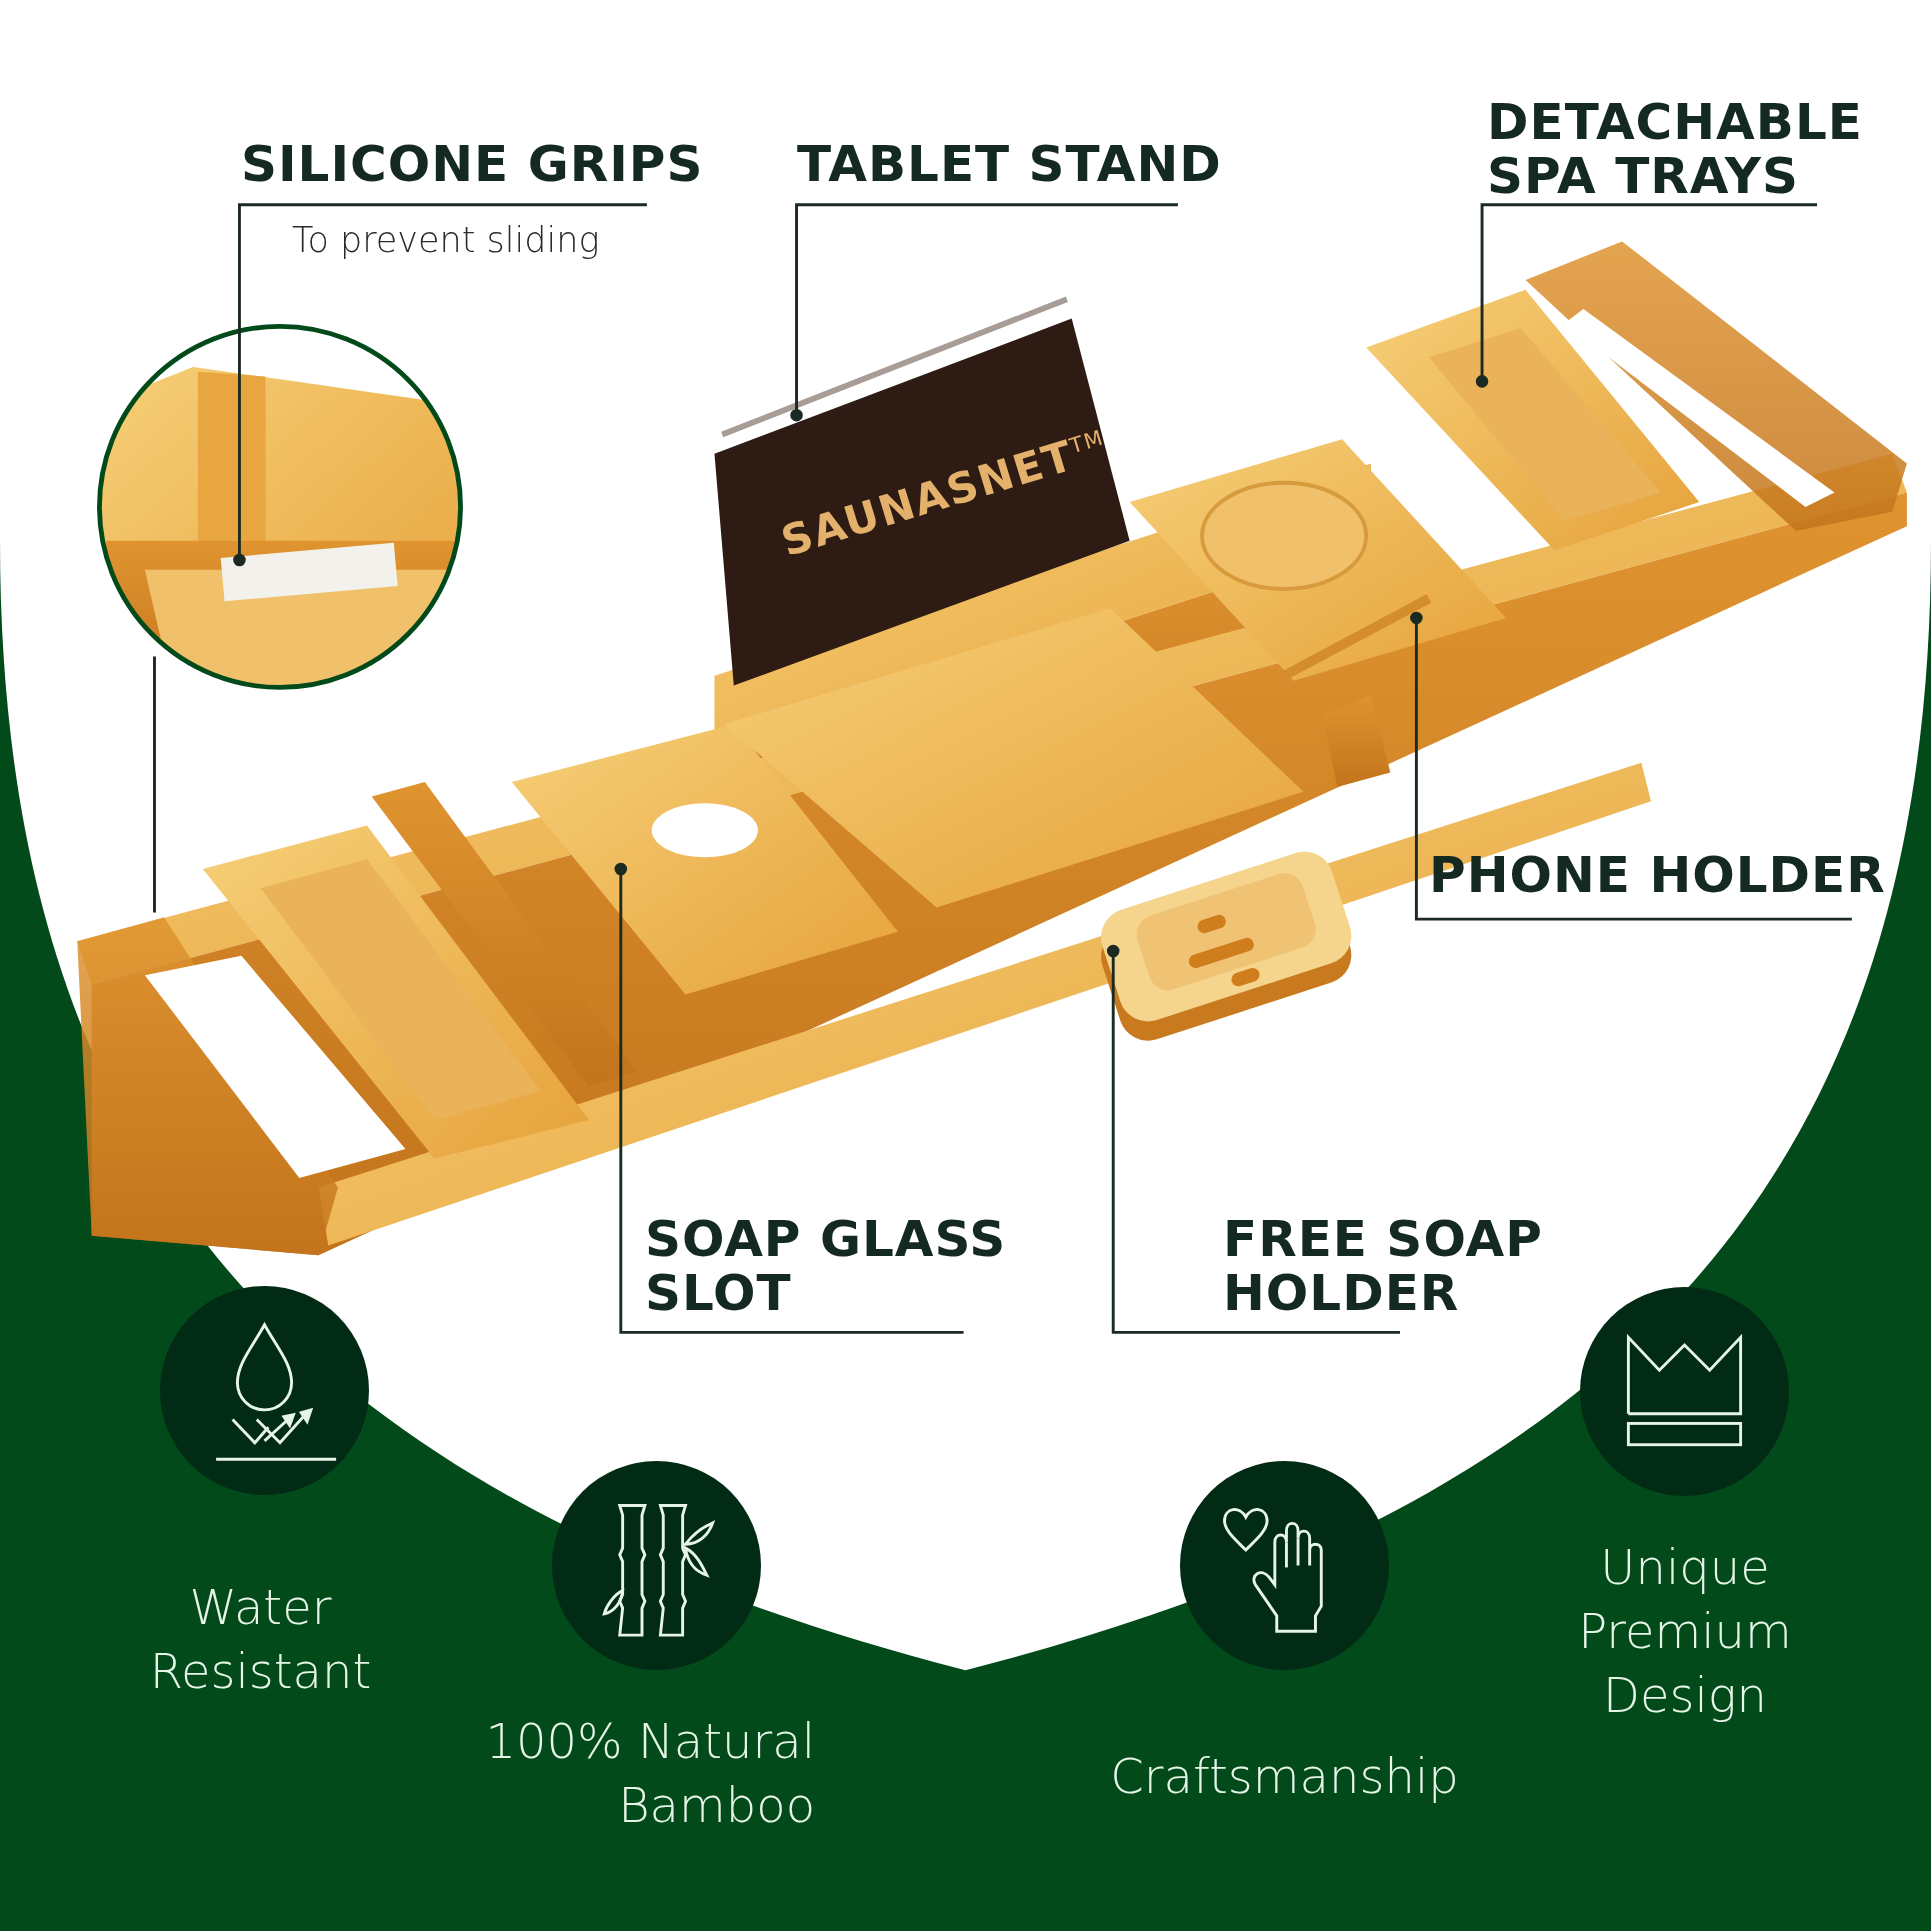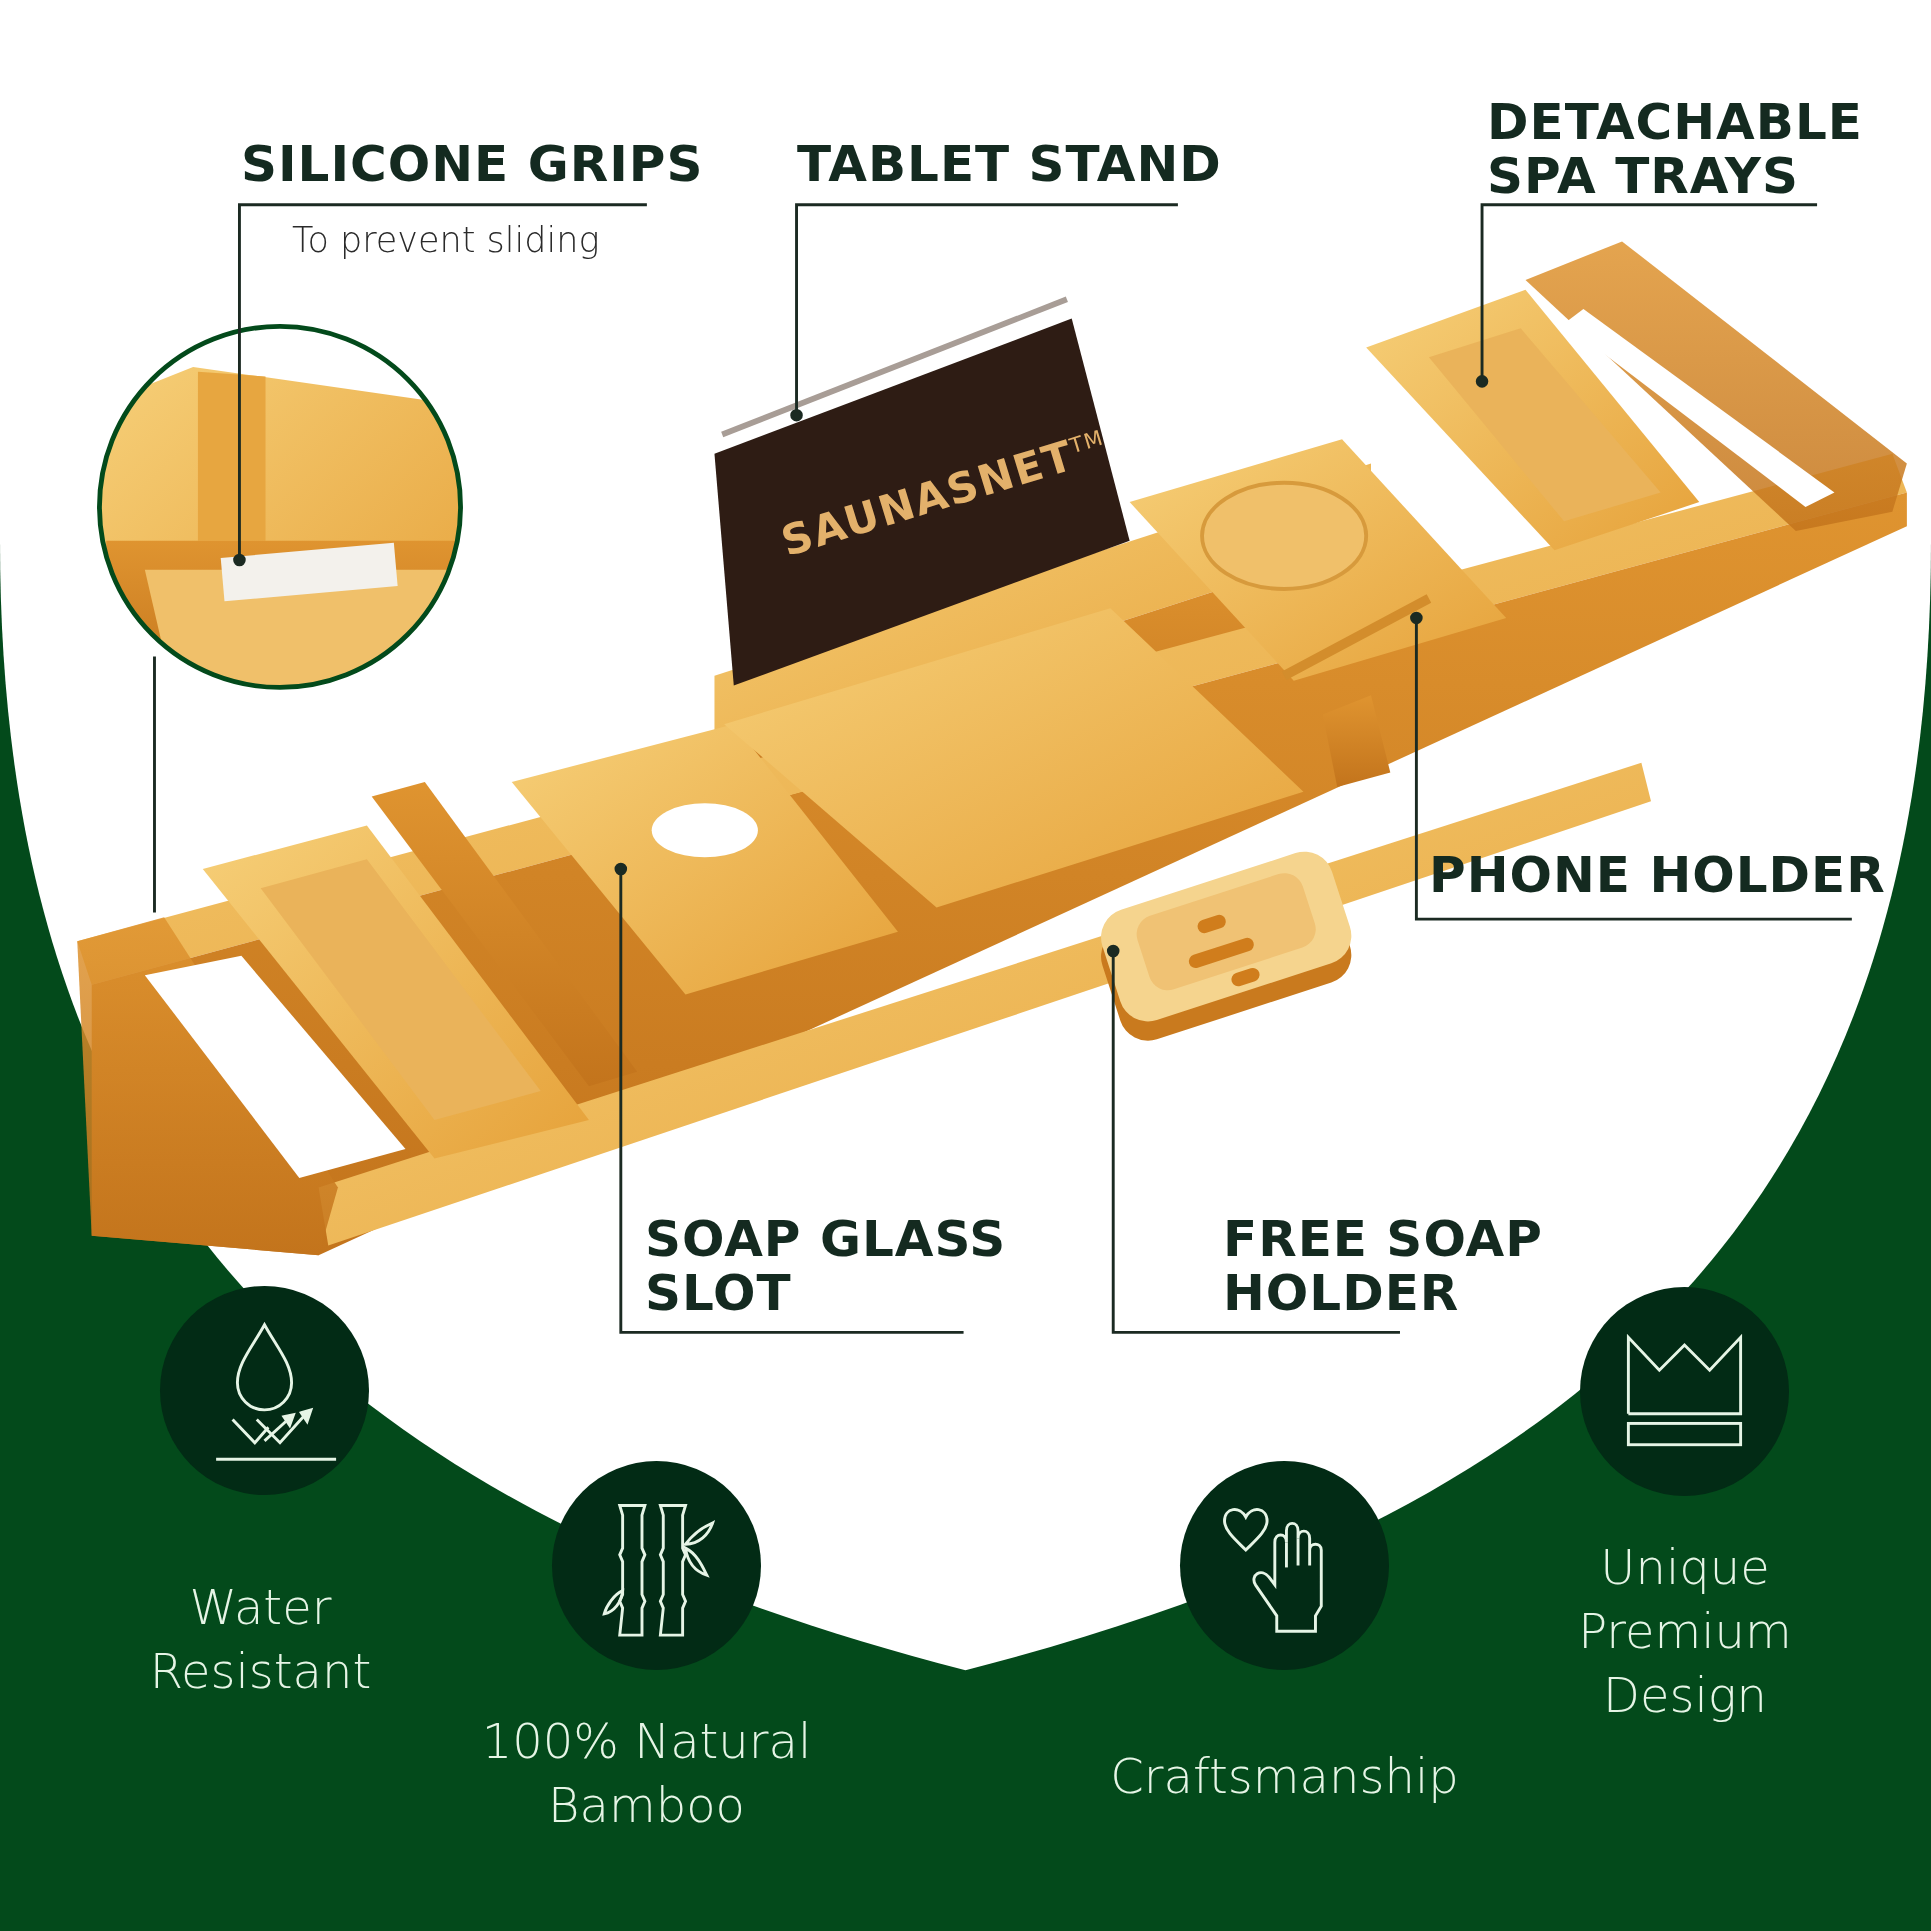--- a/index.html
+++ b/index.html
@@ -188,21 +188,21 @@
   <svg viewBox="0 0 216 216" fill="none" stroke="#e6f5e6" stroke-width="3">
     <polyline points="50,131 50,52 82,86 108,60 134,86 166,52 166,131 50,131"></polyline>
     <rect x="50" y="141" width="116" height="22"></rect>
   </svg>
 </div>
 
 <div class="feature-label" style="left:135px; top:1535px; width:251px;margin-top:40px;">
   <div>Water</div>
   <div>Resistant</div>
 </div>
-<div class="feature-label" style="left:463px; top:1709px; width:367px;">
+<div class="feature-label" style="left:448px; top:1709px; width:367px;text-align:right;">
   <div>100% Natural</div>
   <div>Bamboo</div>
 </div>
 <div class="feature-label" style="left:1101px; top:1744px; width:367px;">
   <div>Craftsmanship</div>
 </div>
 <div class="feature-label" style="left:1545px; top:1535px; width:280px;">
   <div>Unique</div>
   <div>Premium</div>
   <div>Design</div>

